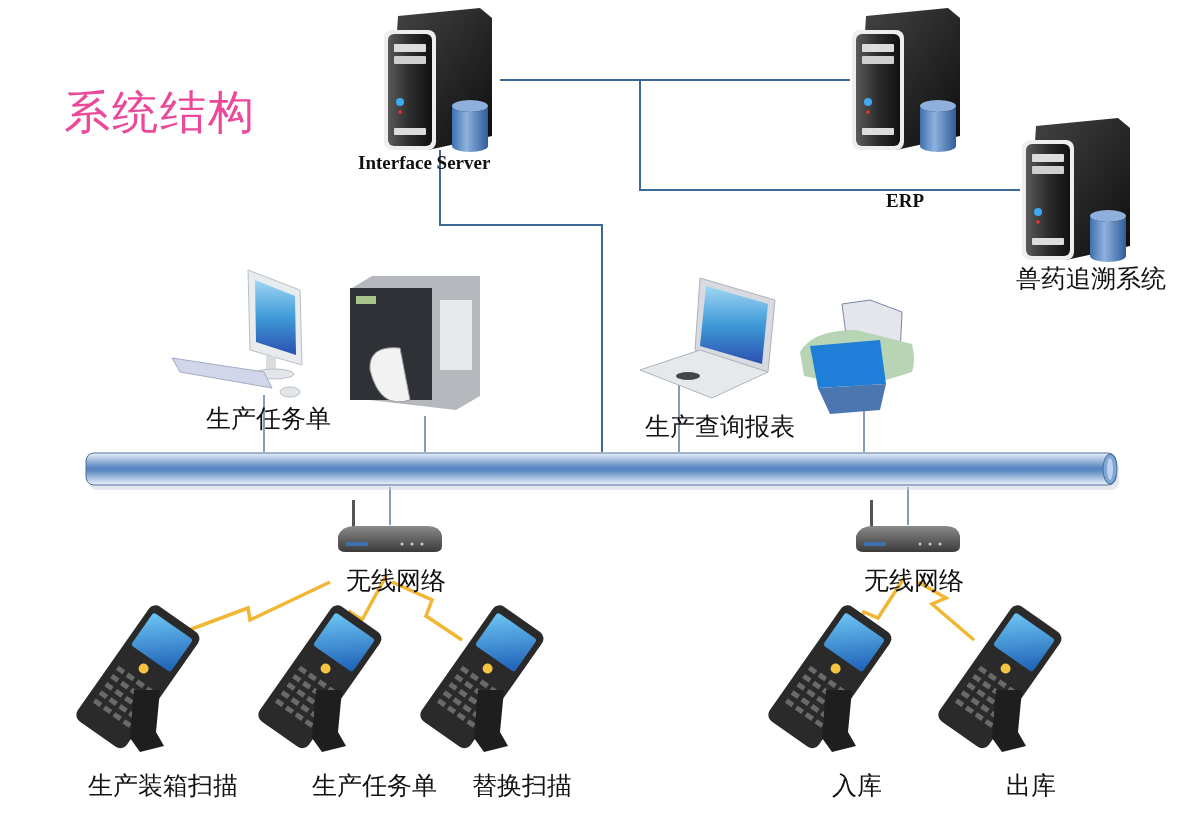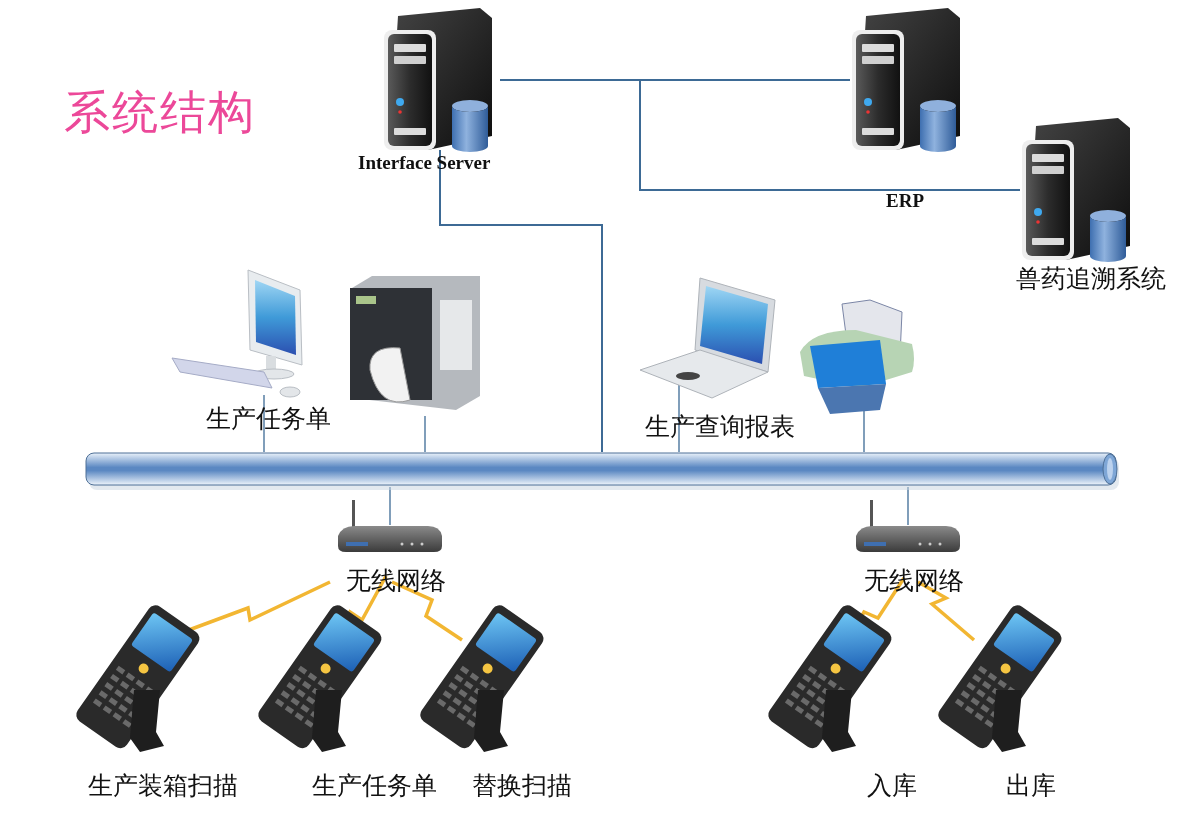--- a/index.html
+++ b/index.html
@@ -183,14 +183,14 @@
 
 <div class="lbl" style="left:186px;top:402px;margin-left:20px;">生产任务单</div>
 <div class="lbl" style="left:645px;top:410px;">生产查询报表</div>
 
 <div class="lbl" style="left:346px;top:564px;">无线网络</div>
 <div class="lbl" style="left:864px;top:564px;">无线网络</div>
 
 <div class="lbl" style="left:88px;top:769px;">生产装箱扫描</div>
 <div class="lbl" style="left:312px;top:769px;">生产任务单</div>
 <div class="lbl" style="left:472px;top:769px;">替换扫描</div>
-<div class="lbl" style="left:832px;top:769px;margin-left:35px;">入库</div>
+<div class="lbl" style="left:832px;top:769px;">入库</div>
 <div class="lbl" style="left:1006px;top:769px;">出库</div>
 
 </body></html>

